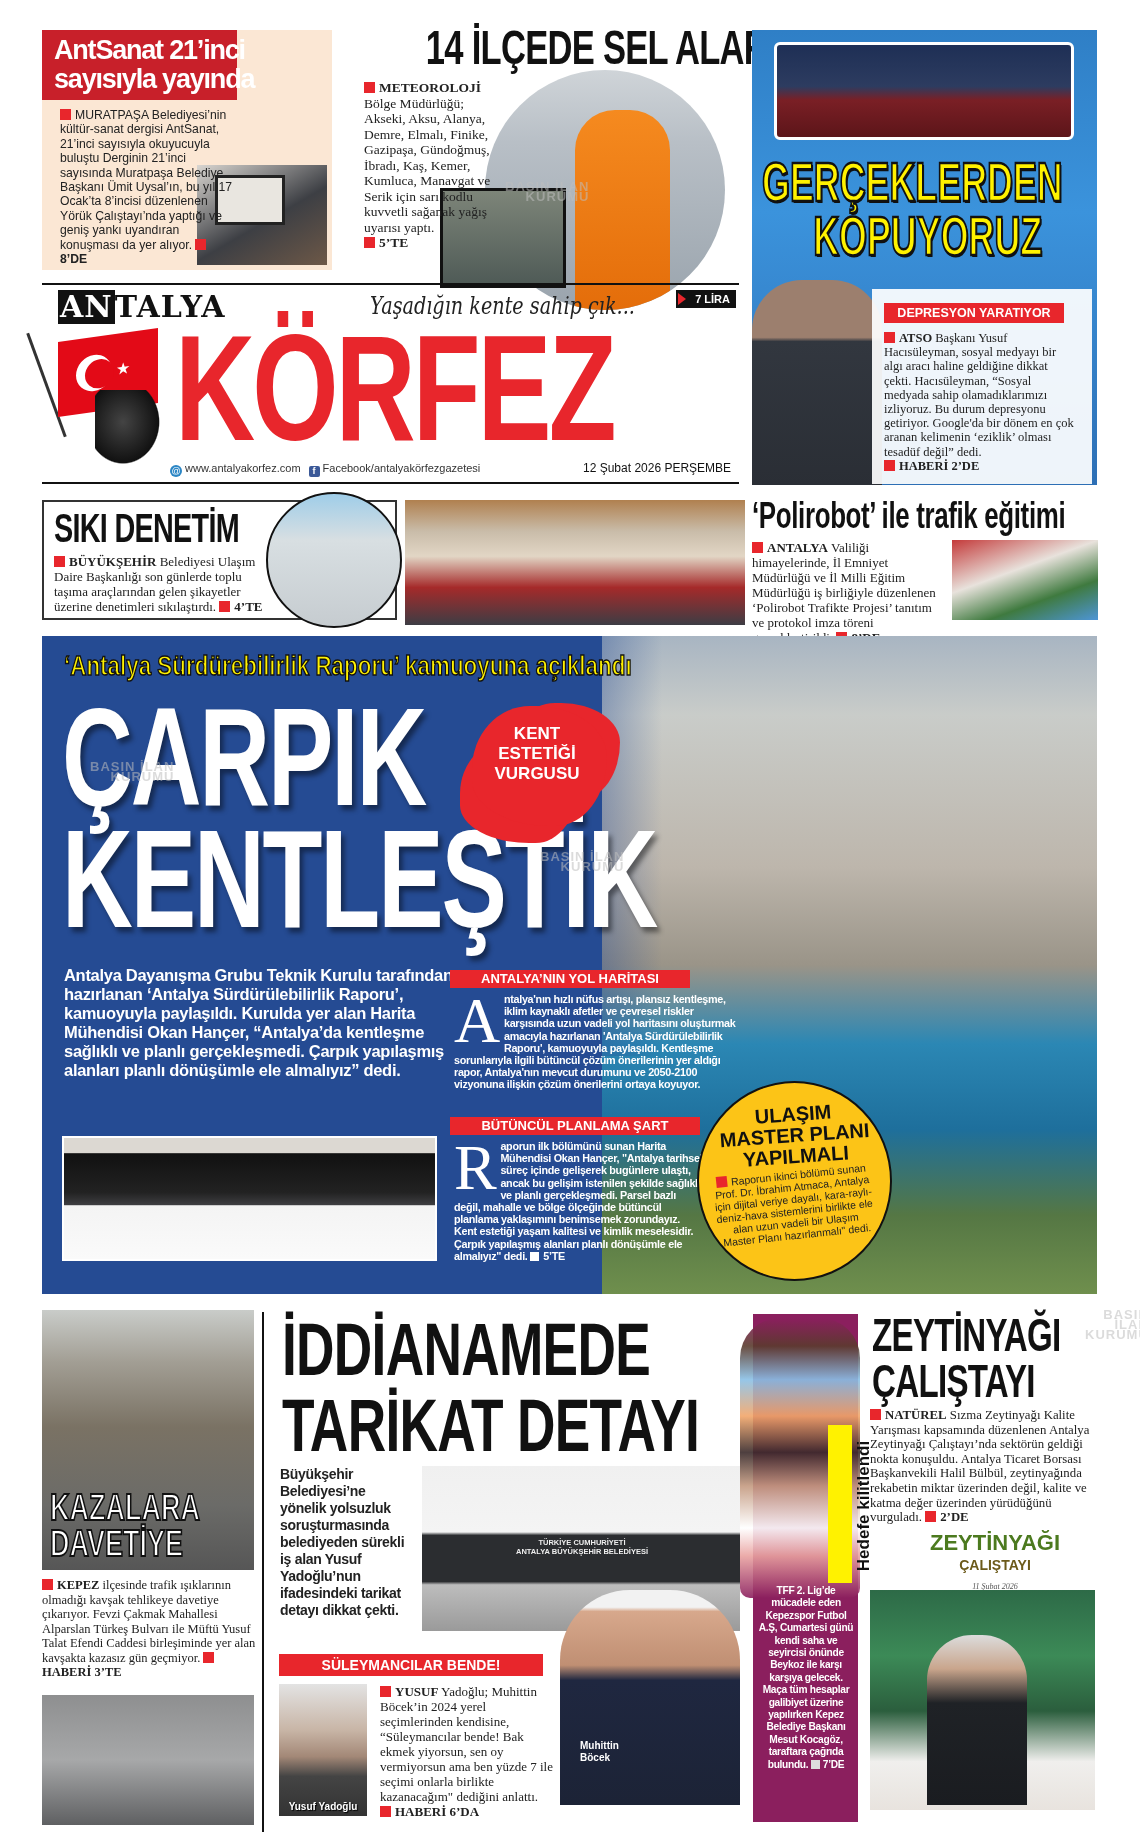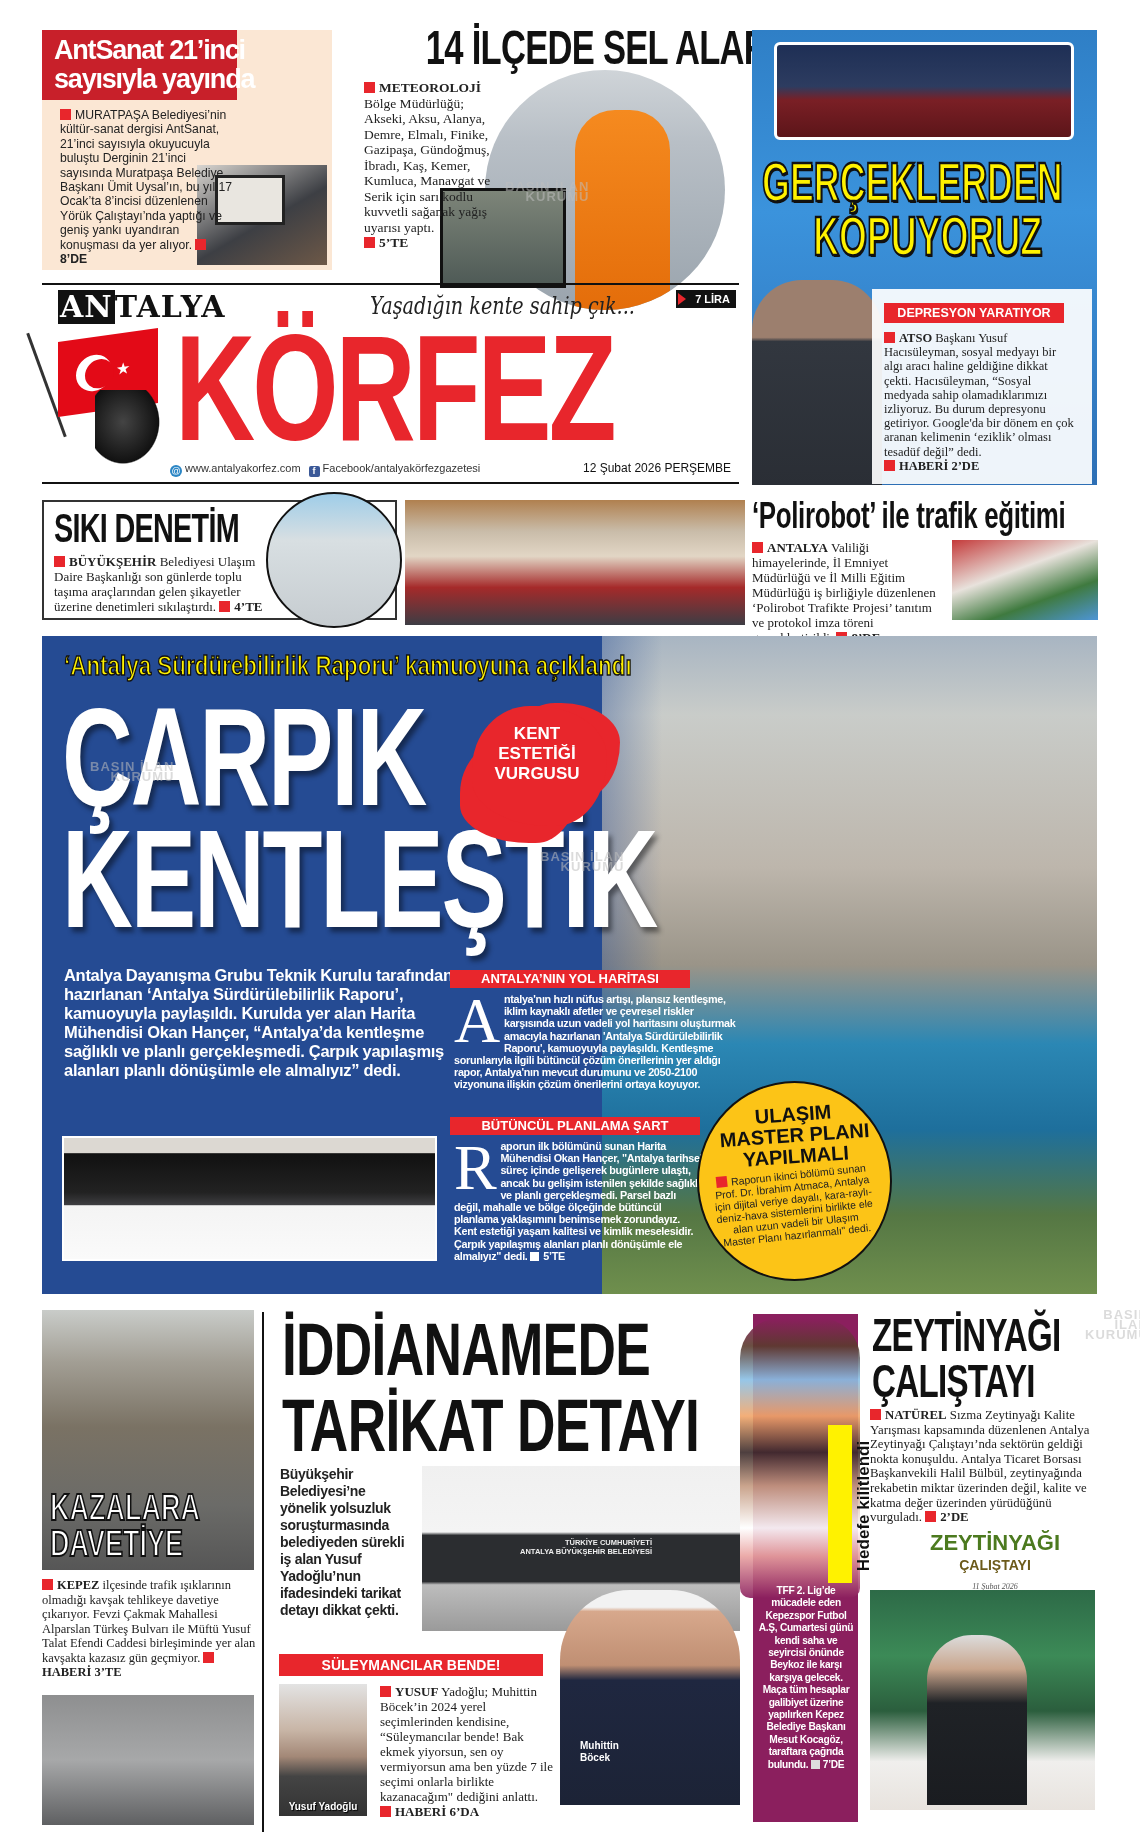--- a/index.html
+++ b/index.html
@@ -91,21 +91,21 @@
   #kazalara .photo { left: 42px; top: 1310px; width: 212px; height: 260px; background: linear-gradient(180deg,#c9ccc9 0%,#a29e94 20%,#7a7264 45%,#6b6b68 75%,#565656 100%); }
   #kazalara .head { left: 50px; top: 1490px; font-size: 36px; line-height: 36px; color: #fff; font-family: "Liberation Sans", sans-serif; font-weight: 700; -webkit-text-stroke: 2px #111; transform: scaleX(0.75); transform-origin: left top; white-space: nowrap; }
   #kazalara .body { left: 42px; top: 1578px; width: 215px; font-size: 12.5px; line-height: 14.5px; }
   #kazalara .photo2 { left: 42px; top: 1695px; width: 212px; height: 130px; background: linear-gradient(180deg,#8e8f90 0%,#a7a8a9 50%,#5f6062 100%); }
   #kazalara .vrule { left: 262px; top: 1312px; width: 2px; height: 520px; background: #111; }
 
   
   #iddia .head { left: 282px; top: 1312px; font-size: 74px; line-height: 76px; color: #111; font-family: "Liberation Sans", sans-serif; font-weight: 700; transform: scaleX(0.72); transform-origin: left top; white-space: nowrap; letter-spacing: -1px; }
   #iddia .lede { left: 280px; top: 1466px; width: 125px; font-family: "Liberation Sans", sans-serif; font-weight: 700; font-size: 14px; line-height: 17px; color: #222; letter-spacing: -0.3px; }
   #iddia .building { left: 422px; top: 1466px; width: 318px; height: 165px; background: linear-gradient(180deg,#f0f0f0 0%,#f4f4f4 40%,#2b2d30 42%,#2b2d30 70%,#bdbdbd 72%,#9a9a9a 100%); }
-  #iddia .bsign { left: 90px; top: 72px; width: 140px; color: #eee; font-family: "Liberation Sans", sans-serif; font-size: 7.5px; font-weight: 700; line-height: 9px; text-align: right; }
+  #iddia .bsign { left: 90px; top: 72px; width: 140px; color: #eee; font-family: "Liberation Sans", sans-serif; font-size: 7.5px; font-weight: 700; line-height: 9px; text-align: center; }
   #iddia .bar { left: 279px; top: 1654px; width: 264px; height: 22px; font-size: 14px; line-height: 22px; }
   #iddia .yusuf { left: 279px; top: 1684px; width: 88px; height: 132px; background: linear-gradient(180deg,#e3e3e3 0%,#c8b5a6 35%,#a38877 55%,#444 70%,#333 100%); }
   #iddia .cap1 { left: 0; bottom: 4px; width: 100%; text-align: center; color: #fff; font-family: "Liberation Sans", sans-serif; font-size: 10px; font-weight: 700; text-shadow: 1px 1px 1px #000; }
   #iddia .body { left: 380px; top: 1684px; width: 175px; font-size: 13px; line-height: 15px; }
   #iddia .bocek { left: 560px; top: 1590px; width: 180px; height: 215px; background: linear-gradient(180deg,#f2f2f2 0%,#f2f2f2 8%,#d7a88c 10%,#c08f73 35%,#1f2740 42%,#1c2336 100%); border-radius: 70px 70px 0 0; }
   #iddia .cap2 { left: 20px; top: 150px; color: #fff; font-family: "Liberation Sans", sans-serif; font-size: 10px; font-weight: 700; line-height: 12px; }
 
   
   #hedefe .bg { left: 753px; top: 1314px; width: 105px; height: 508px; background: #8b1f5e; }
   #hedefe .player { left: 740px; top: 1318px; width: 120px; height: 280px; background: linear-gradient(180deg,#8b1f5e 0%,#5a3b2d 10%,#8ac0e6 22%,#f2a66a 35%,#3a2a2a 48%,#c49a80 60%,#fff 75%,#e9a2a0 85%,#8b1f5e 100%); opacity: 0.9; border-radius: 40px 40px 10px 10px; }

